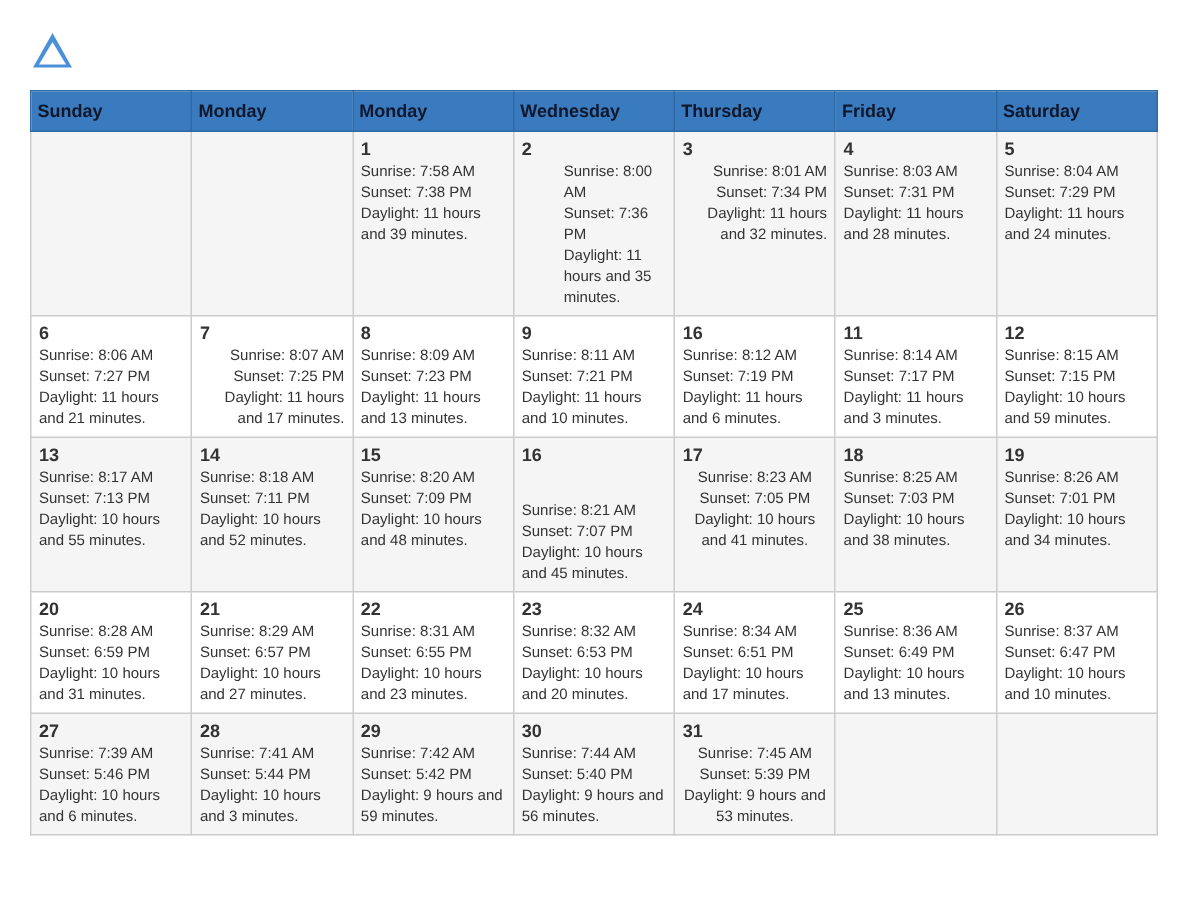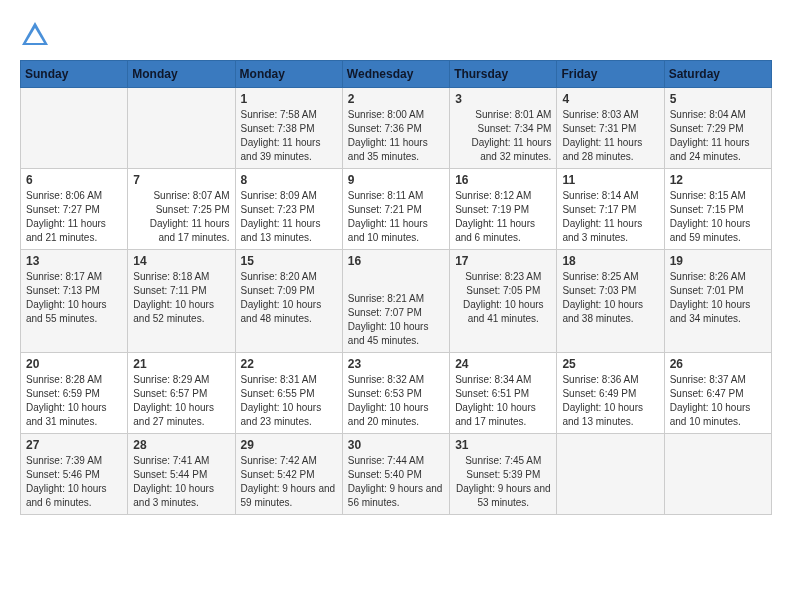--- a/index.html
+++ b/index.html
@@ -129,21 +129,21 @@
         <td></td>
         <td></td>
         <td>
           <span class="day-number">1</span>
           <div class="day-info" style="white-space: pre-line;">Sunrise: 7:58 AM
 Sunset: 7:38 PM
 Daylight: 11 hours and 39 minutes.</div>
         </td>
         <td>
           <span class="day-number">2</span>
-          <div class="day-info" style="white-space: pre-line;">Sunrise: 8:00 AM
+          <div class="day-info" style="white-space: pre-line; margin-left: 28px;">Sunrise: 8:00 AM
 Sunset: 7:36 PM
 Daylight: 11 hours and 35 minutes.</div>
         </td>
         <td>
           <span class="day-number">3</span>
           <div class="day-info" style="white-space: pre-line; text-align: right;">Sunrise: 8:01 AM
 Sunset: 7:34 PM
 Daylight: 11 hours and 32 minutes.</div>
         </td>
         <td>

